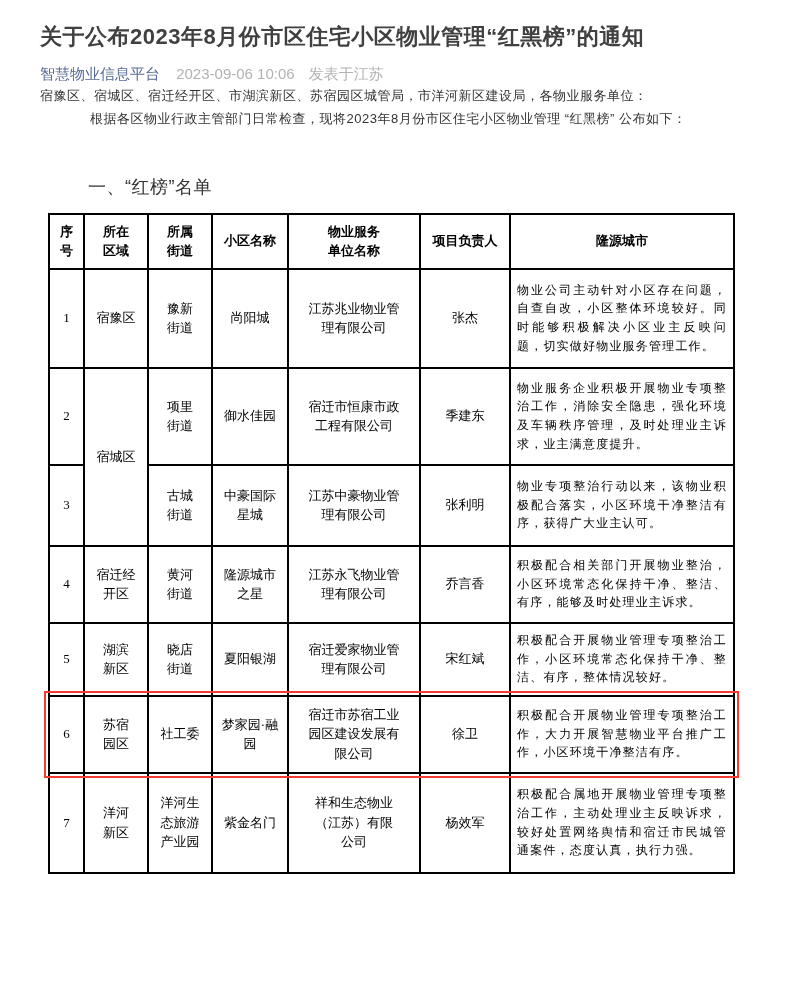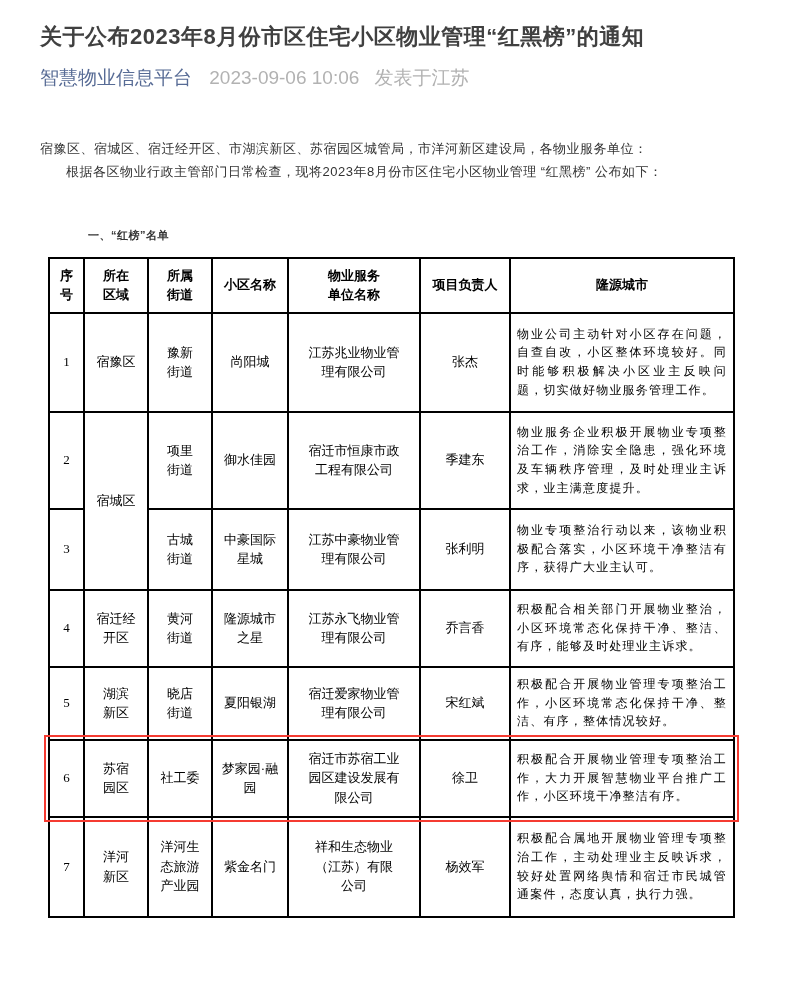--- a/index.html
+++ b/index.html
@@ -16,44 +16,43 @@
   }
   .article-title {
     font-size: 22px;
     font-weight: bold;
     color: #404040;
     line-height: 1.4;
     letter-spacing: 0.5px;
     margin-bottom: 12px;
   }
   .meta {
-    font-size: 19px;
-    margin-bottom: 46px;
+    font-size: 15px;
     white-space: nowrap;
   }
   .meta .account {
     color: var(--accent, #576b95);
     margin-right: 12px;
     cursor: pointer;
   }
   .meta .time, .meta .loc {
     color: var(--meta-gray, #b2b2b2);
     margin-right: 10px;
   }
   .content p {
     font-size: 13px;
     line-height: 1.8;
     letter-spacing: 0.5px;
     color: #333333;
     text-align: justify;
   }
-  .content p.indent { text-indent: 2em; }
+  .content p.indent { text-indent: 2em; margin-left: 24px; }
   .section-heading {
-    font-size: 11px;
-    font-weight: bold;
+    font-size: 18px;
+    font-weight: normal;
     color: #333333;
     padding-left: 48px;
     margin-top: 44px;
     margin-bottom: 14px;
     letter-spacing: 0.5px;
   }
   table.red-list {
     border-collapse: collapse;
     table-layout: fixed;
     margin-left: 8px;

